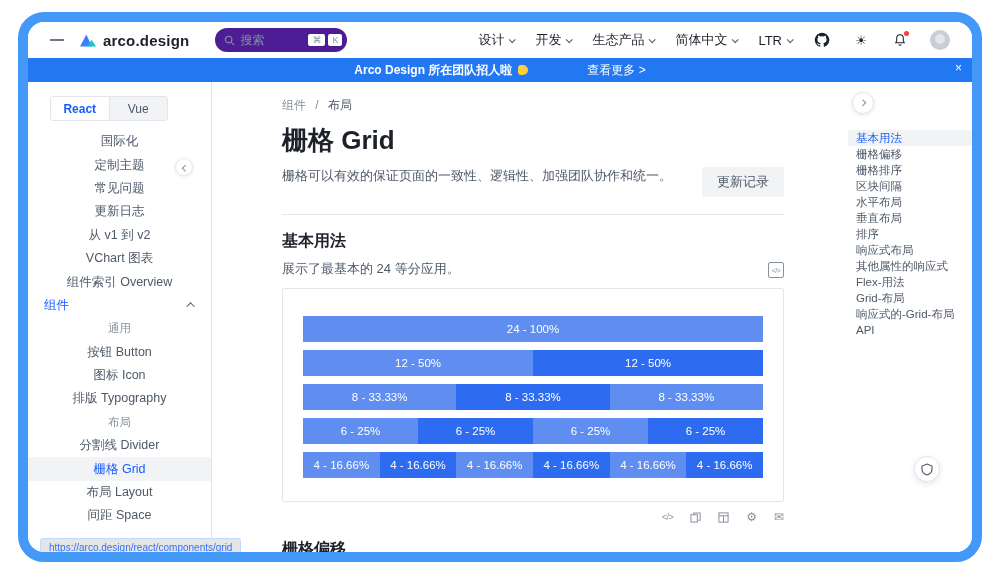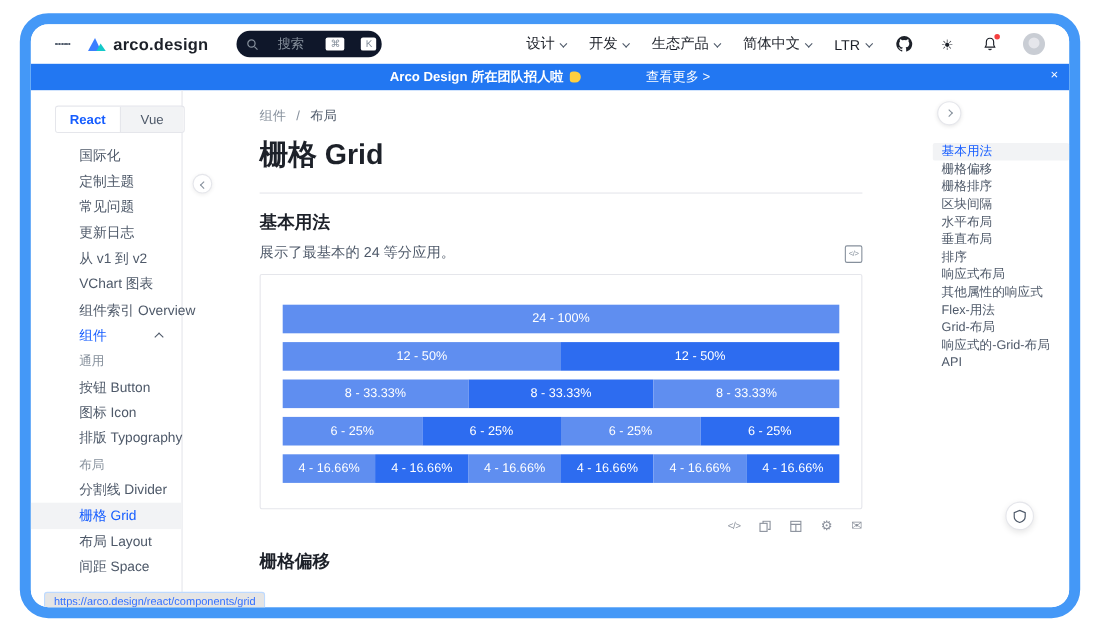--- a/index.html
+++ b/index.html
@@ -9,22 +9,22 @@
   .frame { position:absolute; left:18px; top:12px; width:964px; height:550px;
            border:10px solid #4498F7; border-radius:26px; background:#fff; overflow:hidden; }
   .page { position:relative; width:100%; height:100%; background:#fff; }
 
   
   .navbar { height:36px; display:flex; align-items:center; padding:0 22px; }
   .apps-grid { display:grid; grid-template-columns:repeat(3,4px); grid-template-rows:repeat(3,4px); }
   .apps-grid i { width:2.5px; height:2.5px; background:#4E5969; border-radius:50%; }
   .logo { display:flex; align-items:center; gap:6px; margin-left:16px; }
   .logo-text { font-size:15px; font-weight:bold; letter-spacing:.2px; }
-  .search { margin-left:26px; width:132px; height:24px; background:#0f172a; border-radius:12px;
-            display:flex; align-items:center; padding:0 5px 0 9px;gap:12px; }
+  .search { margin-left:26px; width:132px; height:24px; background:#4c1d95; border-radius:12px;
+            display:flex; align-items:center; padding:0 5px 0 9px; }
   .search .ph { font-size:12px; color:#86909C; margin-left:5px; flex:1; }
   .search kbd { font-family:"Liberation Sans",sans-serif; font-size:9px; color:#86909C; background:#fff;
                 border-radius:2px; padding:1px 4px; margin-left:3px; box-shadow:0 1px 1px rgba(0,0,0,.08); }
   .nav-right { margin-left:auto; display:flex; align-items:center; gap:21px; }
   .nav-item { font-size:13px; color:#1D2129; display:flex; align-items:center; gap:5px; cursor:pointer; white-space:nowrap; }
   .chev-d { width:5px; height:5px; border-right:1.2px solid #4E5969; border-bottom:1.2px solid #4E5969;
             display:inline-block; transform:rotate(45deg) translateY(-1px); }
   .icon-btn { display:flex; align-items:center; justify-content:center; width:18px; height:18px; position:relative; cursor:pointer; }
   .sun-glyph { font-size:13px; line-height:1; }
   .red-dot { position:absolute; right:0; top:0; width:5px; height:5px; background:#F53F3F; border-radius:50%; }
@@ -36,28 +36,28 @@
             gap:48px; font-size:12px; position:relative; }
   .banner-main { display:flex; align-items:center; gap:6px; font-weight:bold; }
   .hand-emoji { width:10px; height:10px; background:#FFCF3F; border-radius:3px 5px 5px 3px; display:inline-block; }
   .banner-link { cursor:pointer;margin-left:11px; }
   .banner-close { position:absolute; right:10px; top:4px; font-size:12px; cursor:pointer; line-height:1; }
 
   
   .layout { display:flex; height:470px; position:relative; }
 
   
-  .sidebar { width:138px; border-right:1px solid #E5E6EB; padding-top:14px; flex:none; }
+  .sidebar { width:184px; border-right:1px solid #E5E6EB; padding-top:14px; flex:none; }
   .tabs { width:118px; height:25px; margin-left:22px; display:flex; border:1px solid #E5E6EB; border-radius:3px; overflow:hidden; font-size:12px; }
   .tab { flex:1; display:flex; align-items:center; justify-content:center; cursor:pointer; }
   .tab.on { color:#165DFF; background:#fff; font-weight:bold; }
   .tab.off { color:#4E5969; background:#F2F3F5; border-left:1px solid #E5E6EB; }
   .menu { margin-top:9px; }
-  .s-item { height:23.4px; display:flex; align-items:center; padding-left:44px; padding-right:16px;
-            font-size:12.5px; color:#4E5969; cursor:pointer; white-space:nowrap; }
+  .s-item { height:23.4px; display:flex; align-items:center; padding-left:16px; padding-right:16px;
+            font-size:12.5px; color:#4E5969; cursor:pointer; white-space:nowrap;justify-content:center; }
   .s-item.group { color:#86909C; font-size:11.5px; cursor:default;font-family:Liberation Mono, monospace; }
   .s-item.toggle { color:#165DFF; }
   .s-item.toggle::after { content:""; width:5px; height:5px; border-left:1.3px solid #4E5969; border-top:1.3px solid #4E5969;
             transform:rotate(45deg) translateY(2px); margin-left:auto; }
   .s-item.active { color:#165DFF; background:#F2F3F5; }
   .collapse-handle { position:absolute; left:147px; top:76px; width:18px; height:18px; border-radius:50%;
             background:#fff; border:1px solid #E5E6EB; box-shadow:0 1px 4px rgba(0,0,0,.08);
             display:flex; align-items:center; justify-content:center; cursor:pointer; z-index:3; }
   .chev-l { width:5px; height:5px; border-left:1.3px solid #86909C; border-bottom:1.3px solid #86909C; transform:rotate(45deg) translateX(1px); }
   .chev-r { width:5px; height:5px; border-right:1.3px solid #86909C; border-top:1.3px solid #86909C; transform:rotate(45deg) translateX(-1px); }
@@ -284,20 +284,24 @@
       <i class="chev-l"></i>
     </span>
 
     <main class="main">
       <div class="breadcrumb">
         <span>组件</span>
         <span class="sep">/</span>
         <span class="cur">布局</span>
       </div>
       <h1 class="title">栅格 Grid</h1>
+      <div class="desc-row">
+        <p class="page-desc">栅格可以有效的保证页面的一致性、逻辑性、加强团队协作和统一。</p>
+        <button class="btn-default">更新记录</button>
+      </div>
       <hr class="divider">
 
       <h2 class="sec">基本用法</h2>
       <div class="sec-desc-row">
         <span class="sec-desc">展示了最基本的 24 等分应用。</span>
         <span class="expand-code">&lt;/&gt;</span>
       </div>
 
       <div class="demo-card">
         <div class="g-row">

